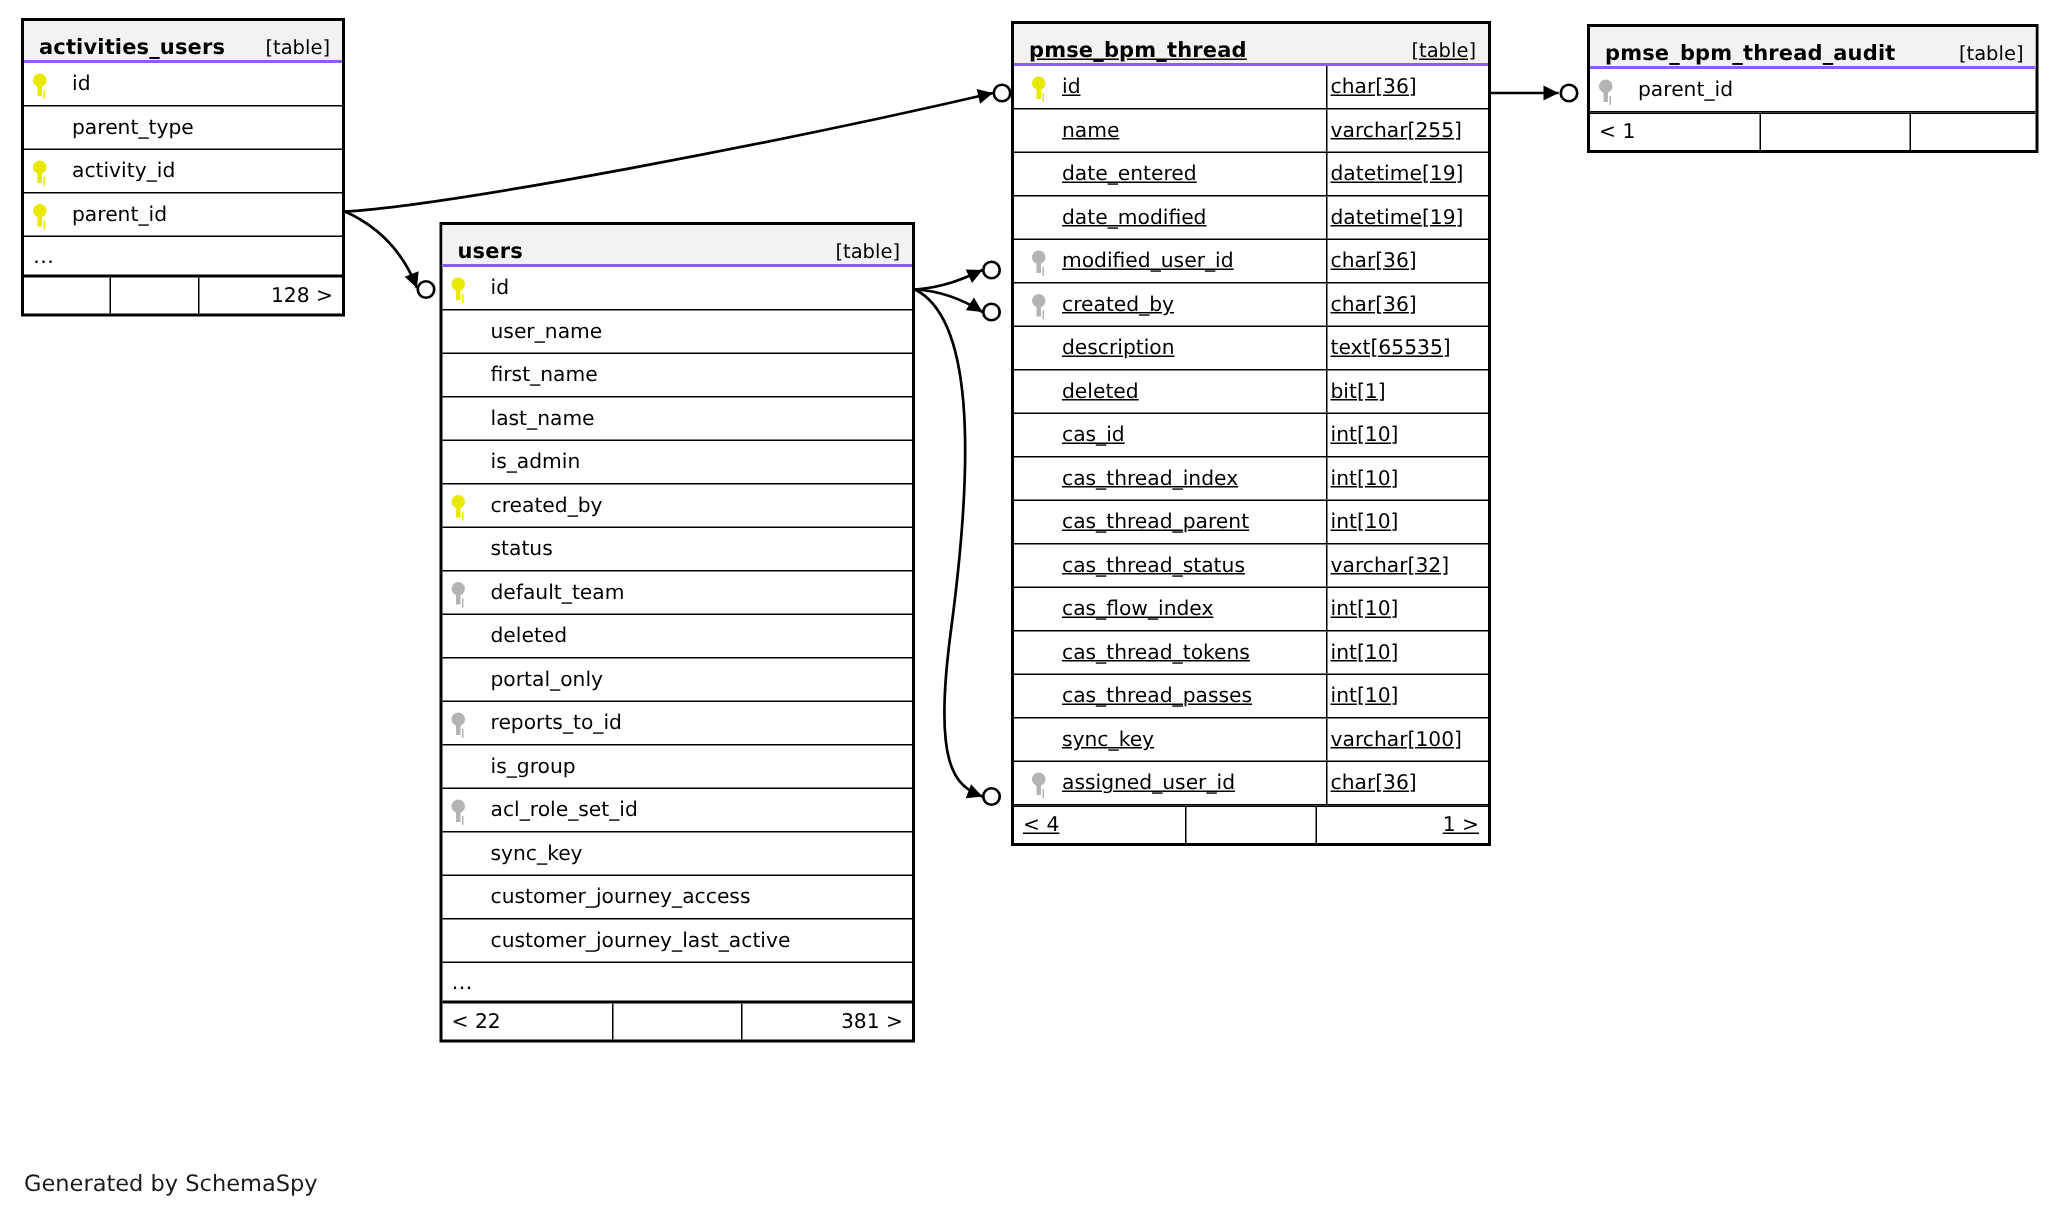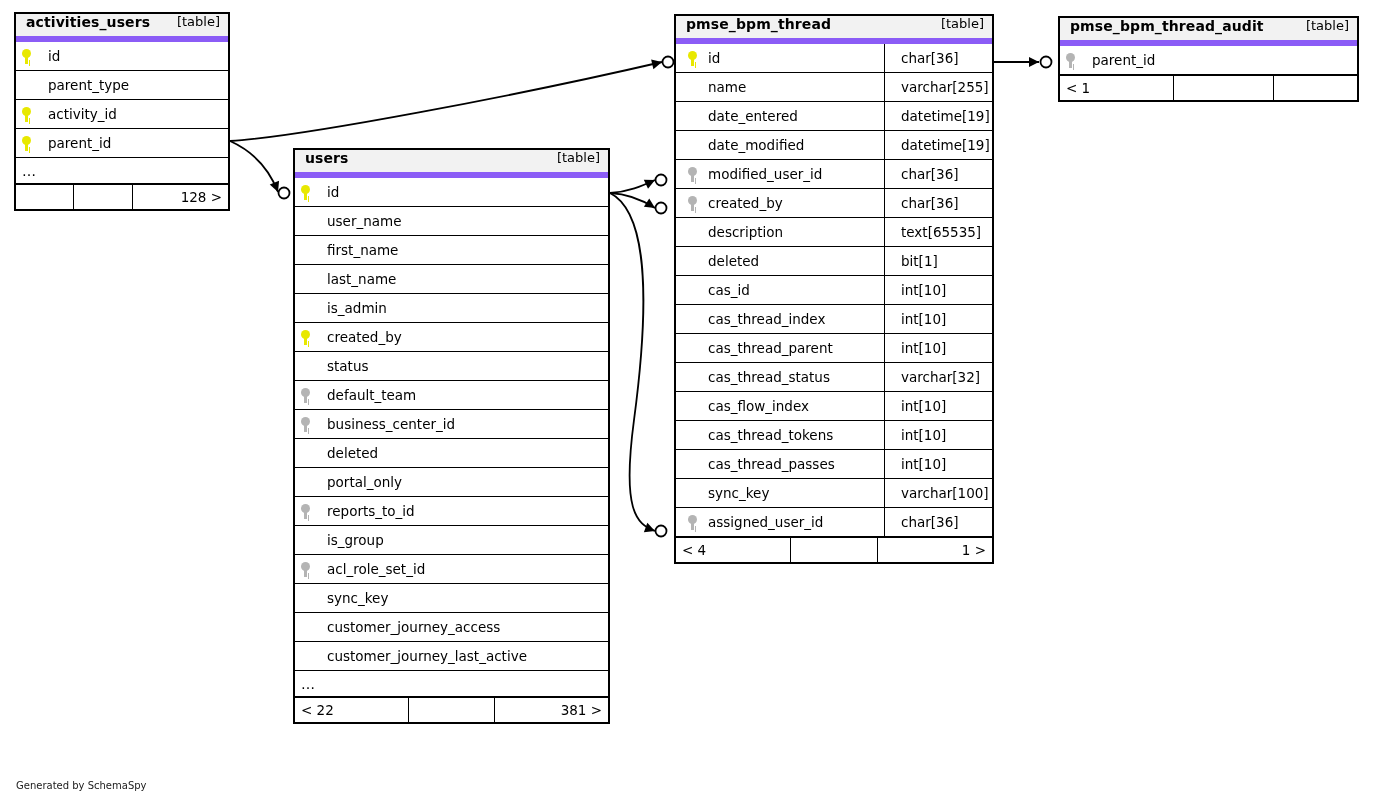--- a/index.html
+++ b/index.html
@@ -38,24 +38,24 @@
     box-sizing: border-box;
     background: #ffffff;
     border: 2px solid #000000;
     font-size: 13.5px;
     color: #000000;
     z-index: 5;
   }
 
   .tbl-header {
     display: flex;
-    align-items: flex-start;
+    align-items: flex-end;
     justify-content: space-between;
     background: #f2f2f2;
-    border-bottom: 6px solid #8b5cf6;
+    border-bottom: 2px solid #8b5cf6;
     height: 28px;
     padding: 0 8px 0 10px;
     box-sizing: border-box;
   }
   .tbl-name {
     font-weight: bold;
     font-size: 14px;
     letter-spacing: 0.1px;
   }
   .tbl-kind {
@@ -80,21 +80,21 @@
     box-sizing: border-box;
     min-width: 0;
     overflow: hidden;
     white-space: nowrap;
   }
   .col-type {
     display: flex;
     align-items: center;
     width: 108px;
     flex: 0 0 108px;
-    padding-left: 16px;
+    padding-left: 2px;
     border-left: 1px solid #000000;
     box-sizing: border-box;
     white-space: nowrap;
   }
   .has-types .col-name { flex: 1 1 auto; }
 
   .keyslot {
     width: 20px;
     flex: 0 0 20px;
     display: flex;
@@ -159,35 +159,35 @@
     overflow: hidden;
     white-space: nowrap;
   }
   .foot-left   { flex: 0 0 36%; justify-content: flex-start; }
   .foot-mid    { flex: 0 0 28%; border-left: 1px solid #000; border-right: 1px solid #000; }
   .foot-right  { flex: 1 1 auto; justify-content: flex-end; }
 
   
   #tbl-activities_users { left: 14px;   top: 12px;  width: 216px; }
   #tbl-users            { left: 293px;  top: 148px; width: 317px; }
-  #tbl-pmse_bpm_thread  { left: 674px;  top: 14px;  width: 320px; }
+  #tbl-pmse_bpm_thread  { left: 674px;  top: 14px;  width: 320px; text-decoration: underline; }
   #tbl-pmse_bpm_thread_audit { left: 1058px; top: 16px; width: 301px; }
 
   #tbl-activities_users .foot-left  { flex: 0 0 27%; }
   #tbl-activities_users .foot-mid   { flex: 0 0 28%; }
 
   #tbl-pmse_bpm_thread_audit .foot-left { flex: 0 0 38%; }
   #tbl-pmse_bpm_thread_audit .foot-mid  { flex: 0 0 34%; }
 
   
   #generated-by {
     position: absolute;
     left: 16px;
     top: 780px;
-    font-size: 10px;
+    font-size: 15px;
     color: #1a1a1a;
     white-space: nowrap;
   }
 </style>
 </head>
 <body>
 
 <div id="diagram">
 
   <svg id="edges" viewBox="0 0 1375 811" xmlns="http://www.w3.org/2000/svg">
@@ -322,28 +322,20 @@
     </div>
     <div class="tbl-row">
       <span class="keyslot">
           <i class="key key-fk"></i>
         </span>
       <span class="col-name">
           <span class="colname-text">default_team</span>
         </span>
     </div>
     <div class="tbl-row">
-      <span class="keyslot">
-          <i class="key key-fk"></i>
-        </span>
-      <span class="col-name">
-          <span class="colname-text">business_center_id</span>
-        </span>
-    </div>
-    <div class="tbl-row">
       <span class="keyslot"></span>
       <span class="col-name">
           <span class="colname-text">deleted</span>
         </span>
     </div>
     <div class="tbl-row">
       <span class="keyslot"></span>
       <span class="col-name">
           <span class="colname-text">portal_only</span>
         </span>

